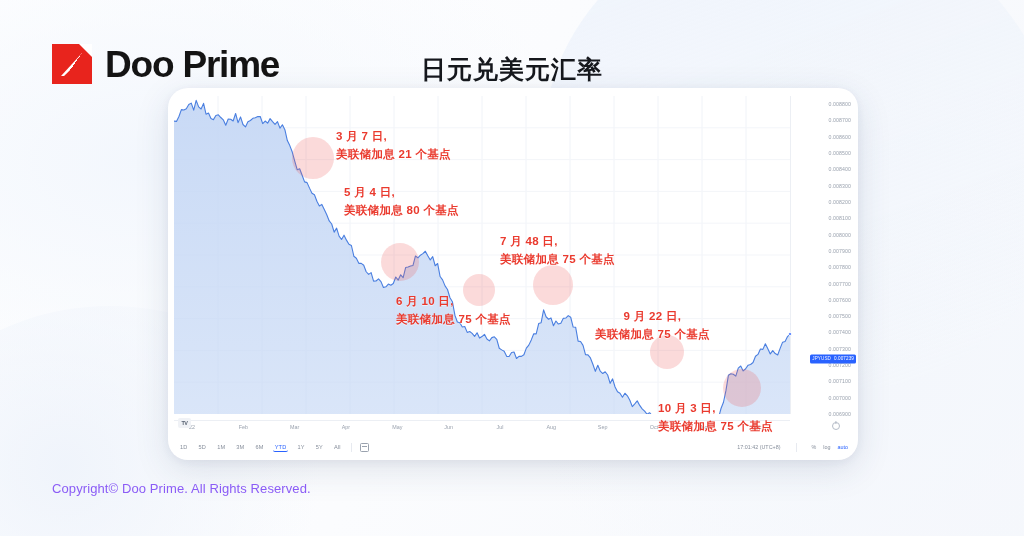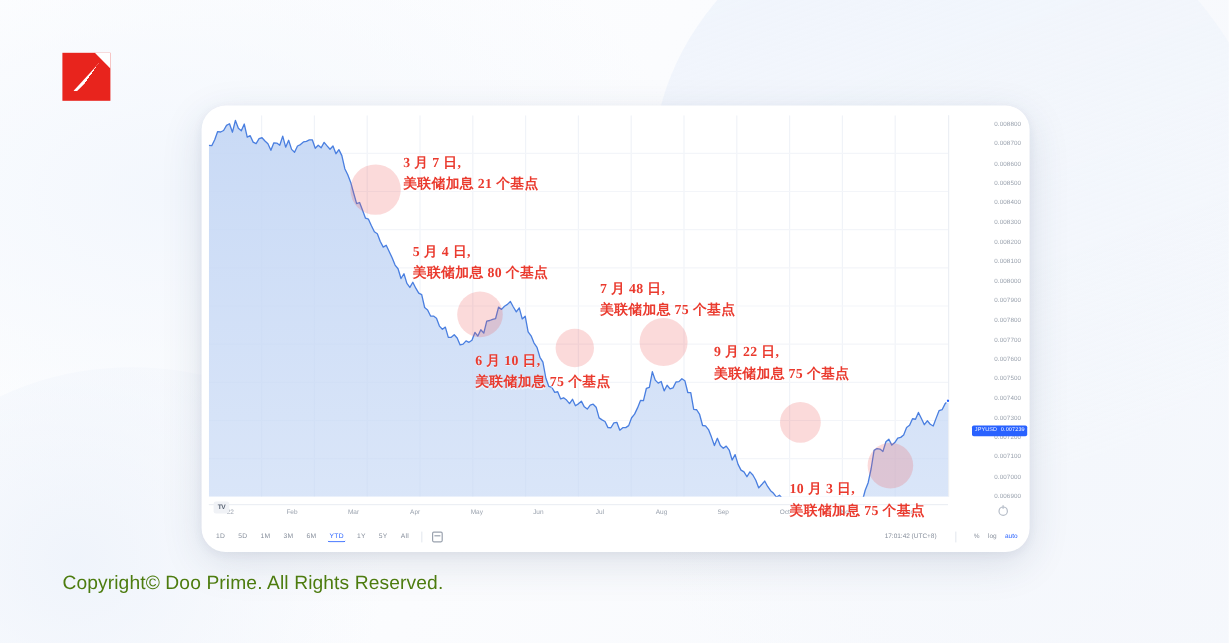--- a/index.html
+++ b/index.html
@@ -251,43 +251,44 @@
   
   .annot {
     position: absolute;
     color: #ea3a2e;
     font-size: 11.5px;
     font-weight: 700;
     line-height: 1.55;
     white-space: nowrap;
     letter-spacing: .3px;
     text-shadow: 0 1px 0 rgba(255,255,255,.55);
-    font-family: Liberation Serif, serif;
   }
 
   
   .footer {
     position: absolute;
     left: 52px; bottom: 40px;
-    font-size: 16px;
-    color: #4d7c0f;
+    font-size: 13px;
+    color: #8b5cf6;
     letter-spacing: .1px;
   }
 </style>
 </head>
 <body>
 
 <div class="bg-layer"></div>
 <div class="bg-swoosh"></div>
 <div class="bg-swoosh2"></div>
 
 <div class="header">
   <div class="logo">
     <div class="logo-mark"></div>
+    <div class="logo-text">Doo Prime</div>
   </div>
+  <div class="page-title">日元兑美元汇率</div>
 </div>
 
 <div class="chart-card">
   <div class="chart-inner">
 
     <div class="plot">
       <svg id="chart-svg" viewBox="0 0 616 318" preserveAspectRatio="none">
           <defs>
             <linearGradient id="areaFill" x1="0" y1="0" x2="0" y2="1">
               <stop offset="0%" stop-color="#c6d8f5" stop-opacity="0.95"></stop>
@@ -398,33 +399,33 @@
     </div>
   <div class="last-dot" style="left: 620px; top: 244.092px;"></div>
     </div>
 </div>
 
 <div id="annotations-layer">
     <div class="annot" style="left: 336px; top: 128px;">
       <div>3 月 7 日,</div>
       <div>美联储加息 21 个基点</div>
     </div>
-    <div class="annot" style="left: 344px; top: 202px;">
+    <div class="annot" style="left: 344px; top: 184px;">
       <div>5 月 4 日,</div>
       <div>美联储加息 80 个基点</div>
     </div>
     <div class="annot" style="left: 396px; top: 293px;">
       <div>6 月 10 日,</div>
       <div>美联储加息 75 个基点</div>
     </div>
     <div class="annot" style="left: 500px; top: 233px;">
       <div>7 月 48 日,</div>
       <div>美联储加息 75 个基点</div>
     </div>
-    <div class="annot" style="left: 595px; top: 286px;">
+    <div class="annot" style="left: 595px; top: 308px; text-align: center;">
       <div>9 月 22 日,</div>
       <div>美联储加息 75 个基点</div>
     </div>
     <div class="annot" style="left: 658px; top: 400px;">
       <div>10 月 3 日,</div>
       <div>美联储加息 75 个基点</div>
     </div>
   </div>
 
 <div class="footer">Copyright© Doo Prime. All Rights Reserved.</div>

